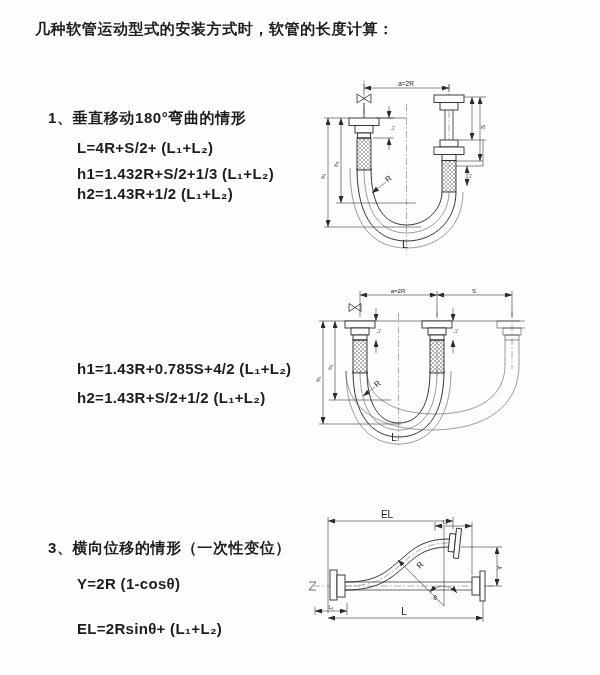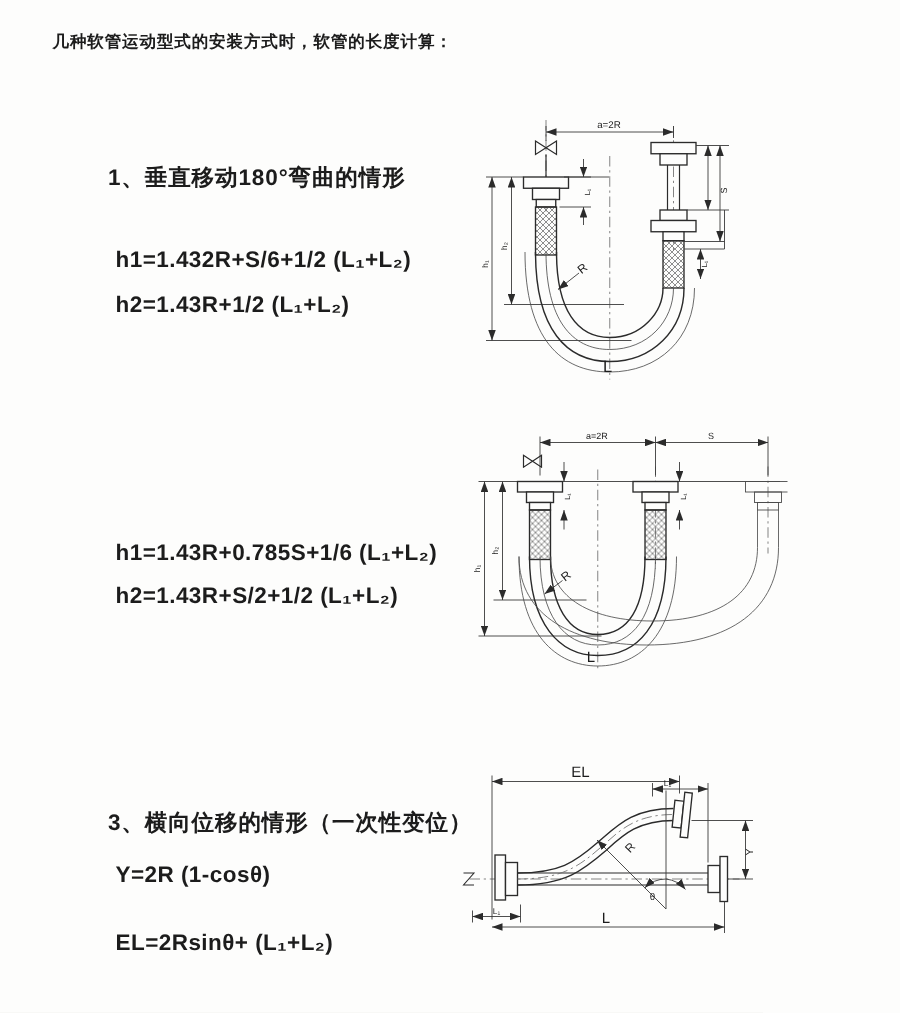--- a/index.html
+++ b/index.html
@@ -1,25 +1,25 @@
 <!DOCTYPE html>
 <html><head>
 <meta charset="utf-8">
 <style>
   html,body{margin:0;padding:0;background:#f4f4f2;}
   .page{
     position:relative;width:600px;height:675px;background:#fdfdfc;
     font-family:"Liberation Sans","DejaVu Sans",sans-serif;color:#1c1c1c;
     overflow:hidden;margin:0;
   }
-  .title{position:absolute;left:35px;top:20px;font-size:11px;font-weight:bold;letter-spacing:.6px;}
-  .sec-heading{position:absolute;left:48px;font-size:15px;font-weight:bold;letter-spacing:.6px;margin-left:24px;}
+  .title{position:absolute;left:35px;top:20px;font-size:15px;font-weight:bold;letter-spacing:.6px;}
+  .sec-heading{position:absolute;left:48px;font-size:15px;font-weight:bold;letter-spacing:.6px;}
   .formula{position:absolute;left:77px;font-size:15px;font-weight:600;letter-spacing:.3px;white-space:pre;}
   #h1{top:109px}
-  #f11{top:139px}#f12{top:165px}#f13{top:195px}
+  #f11{top:139px}#f12{top:165px}#f13{top:185px}
   #h2{top:306px}
   #f21{top:334px}#f22{top:360px}#f23{top:389px}
   #h3{top:539px}
   #f31{top:551px}#f32{top:575px}#f33{top:620px}
   svg.diag{position:absolute;}
   #d1{left:316px;top:72px;}
   #d2{left:313px;top:283px;}
   #d3{left:301px;top:503px;}
   svg .ln{stroke:#2b2b2b;fill:none;}
   svg .dim{stroke:#3a3a3a;stroke-width:.6;fill:none;}
@@ -29,21 +29,22 @@
   svg text{fill:#1c1c1c;font-family:"Liberation Sans","DejaVu Sans",sans-serif;}
 </style>
 </head>
 <body>
 
 <div class="page">
 
   <div class="title">几种软管运动型式的安装方式时，软管的长度计算：</div>
 
   <div class="sec-heading" id="h1">1、垂直移动180°弯曲的情形</div>
-  <div class="formula" id="f12">h1=1.432R+S/6+1/2 (L₁+L₂)</div>
+  <div class="formula" id="f11">L=4R+S/2+ (L₁+L₂)</div>
+  <div class="formula" id="f12">h1=1.432R+S/2+1/3 (L₁+L₂)</div>
   <div class="formula" id="f13">h2=1.43R+1/2 (L₁+L₂)</div>
 
   <svg id="d1" class="diag" width="186" height="186" viewBox="0 0 186 186">
     <defs>
       <pattern id="hx1" width="4" height="4" patternUnits="userSpaceOnUse">
         <path d="M0 4 L4 0 M0 0 L4 4" stroke="#6a6a6a" stroke-width="0.5"></path>
       </pattern>
       <marker id="d1e" markerWidth="7" markerHeight="5" refX="7" refY="2.5" orient="auto" markerUnits="userSpaceOnUse">
         <path d="M0 0 L7 2.5 L0 5 Z" fill="#2b2b2b"></path>
       </marker>
@@ -129,21 +130,21 @@
     </g>
 
     <g>
       <line class="dim" x1="70" y1="110" x2="56" y2="121" marker-end="url(#d1e)"></line>
       <text x="74" y="109" font-size="8" text-anchor="middle" transform="rotate(-38 74 109)">R</text>
     </g>
 
     <text x="89" y="176" font-size="11" text-anchor="middle">L</text>
   </svg>
 
-  <div class="formula" id="f22">h1=1.43R+0.785S+1/6 (L₁+L₂)</div>
+  <div class="formula" id="f22">h1=1.43R+0.785S+4/2 (L₁+L₂)</div>
   <div class="formula" id="f23">h2=1.43R+S/2+1/2 (L₁+L₂)</div>
 
   <svg id="d2" class="diag" width="212" height="168" viewBox="0 0 212 168">
     <defs>
       <pattern id="hx2" width="4" height="4" patternUnits="userSpaceOnUse">
         <path d="M0 4 L4 0 M0 0 L4 4" stroke="#6a6a6a" stroke-width="0.5"></path>
       </pattern>
       <marker id="d2e" markerWidth="7" markerHeight="5" refX="7" refY="2.5" orient="auto" markerUnits="userSpaceOnUse">
         <path d="M0 0 L7 2.5 L0 5 Z" fill="#2b2b2b"></path>
       </marker>

